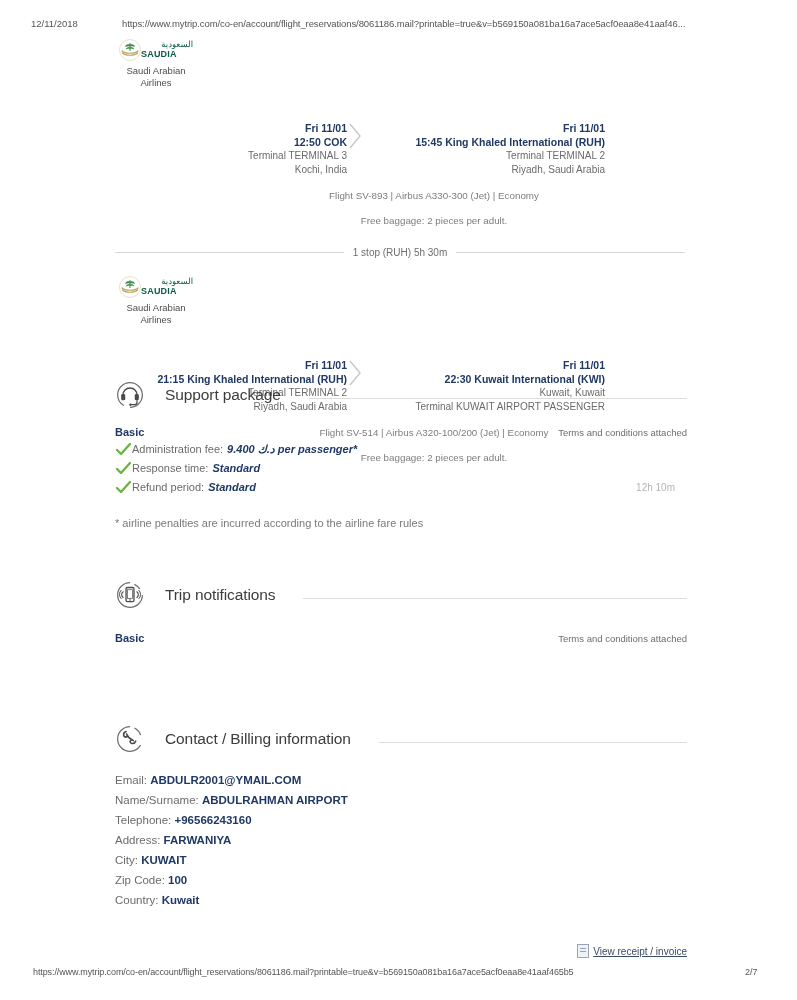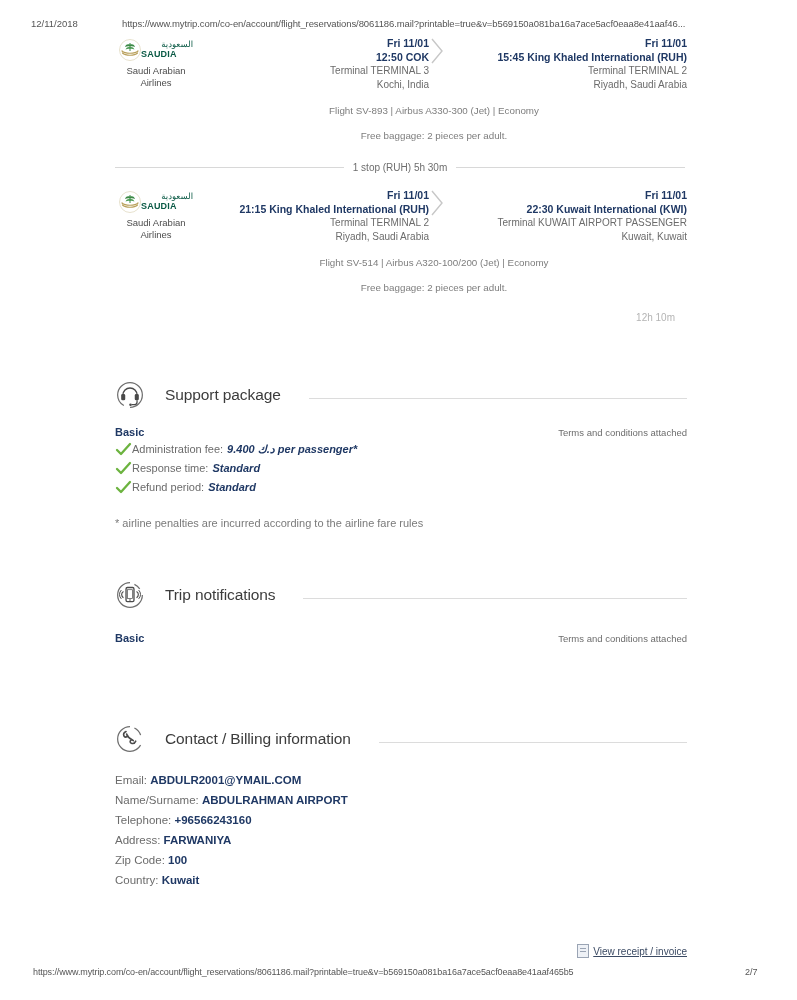--- a/index.html
+++ b/index.html
@@ -53,20 +53,21 @@
     position: absolute;
     left: 115px;
     top: 36px;
     width: 570px;
   }
 
   .segment {
     position: relative;
     display: flex;
     align-items: flex-start;
+    flex-direction: column;
   }
 
   .carrier {
     width: 82px;
     flex: 0 0 82px;
     text-align: center;
     padding-top: 3px;
   }
   .carrier-logo {
     width: 74px;
@@ -436,22 +437,22 @@
           <div class="leg-main">21:15 King Khaled International (RUH)</div>
           <div class="leg-sub">Terminal TERMINAL 2</div>
           <div class="leg-sub">Riyadh, Saudi Arabia</div>
         </div>
         <svg class="chevron" viewBox="0 0 16 26">
           <path d="M3 1 L13 13 L3 25" stroke="#c7c7c7" stroke-width="1.4" fill="none"></path>
         </svg>
         <div class="leg leg-arr">
           <div class="leg-date">Fri 11/01</div>
           <div class="leg-main">22:30 Kuwait International (KWI)</div>
+          <div class="leg-sub">Kuwait, Kuwait</div>
           <div class="leg-sub">Terminal KUWAIT AIRPORT PASSENGER</div>
-          <div class="leg-sub">Kuwait, Kuwait</div>
         </div>
       </div>
     </div>
 
     <div class="segment-details">
       <div class="detail-line detail-flight">Flight SV-514 | Airbus A320-100/200 (Jet) | Economy</div>
       <div class="detail-line detail-baggage">Free baggage: 2 pieces per adult.</div>
     </div>
 
     <div class="total-duration">12h 10m</div>
@@ -554,20 +555,24 @@
       </div>
       <div class="contact-row">
         <span>Telephone:</span>
         <span class="cval">+96566243160</span>
       </div>
       <div class="contact-row">
         <span>Address:</span>
         <span class="cval">FARWANIYA</span>
       </div>
       <div class="contact-row">
+        <span>City:</span>
+        <span class="cval">KUWAIT</span>
+      </div>
+      <div class="contact-row">
         <span>Zip Code:</span>
         <span class="cval">100</span>
       </div>
       <div class="contact-row">
         <span>Country:</span>
         <span class="cval">Kuwait</span>
       </div>
     </div>
   </div>
 

